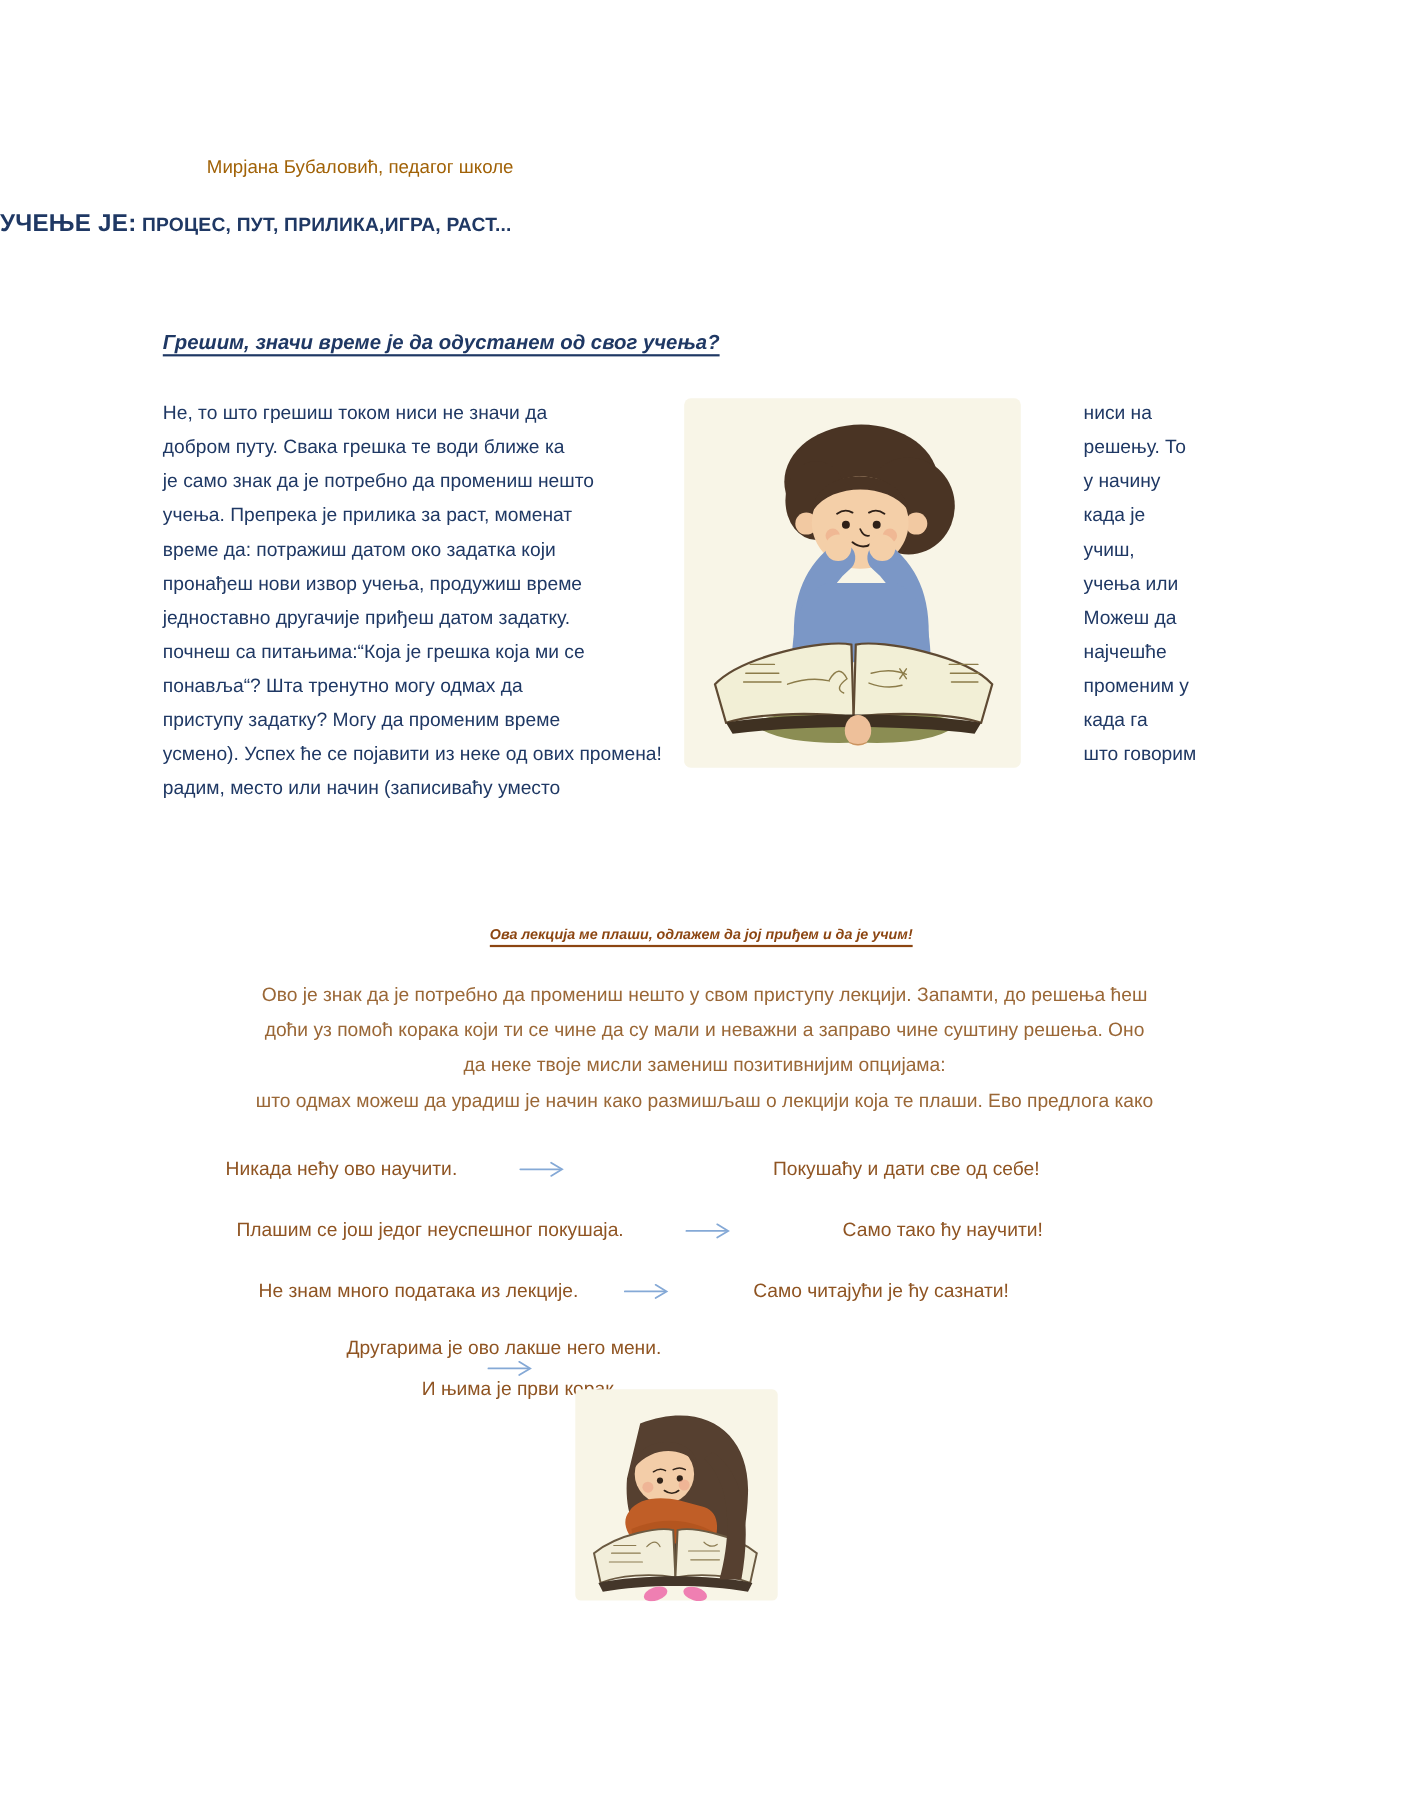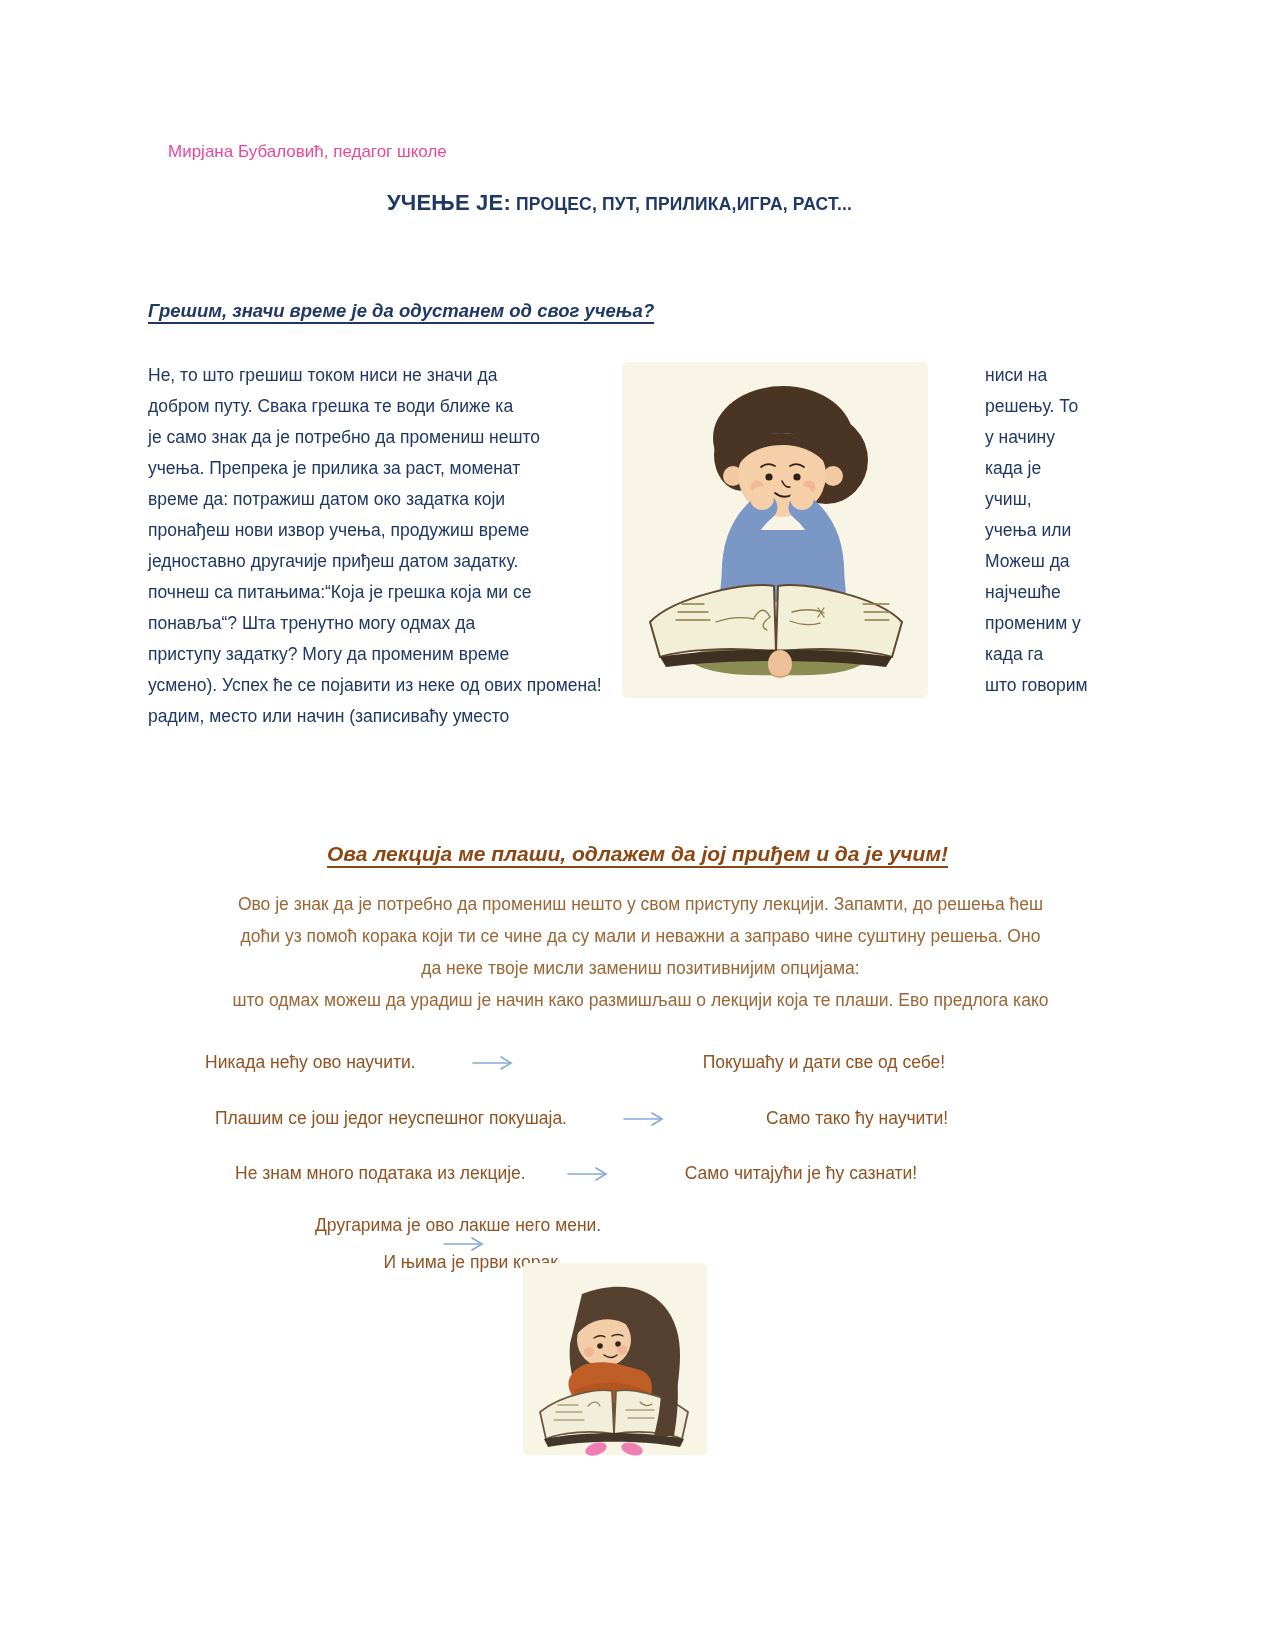--- a/index.html
+++ b/index.html
@@ -5,47 +5,47 @@
   html,body{margin:0;padding:0;background:#ffffff;}
   .page{
     position:relative;
     width:1275px;height:1650px;
     background:#ffffff;
     font-family:"Liberation Sans",sans-serif;
     color:#1f3864;
     overflow:hidden;
   }
   .author{
-    position:absolute;left:168px;top:142px;
-    font-size:17px;color:#ec4899;text-align:center;
+    position:absolute;left:188px;top:142px;
+    font-size:17px;color:#a16207;text-align:center;
   }
   .title{
     position:absolute;left:0;top:190px;width:1239px;
-    text-align:center;font-weight:bold;color:#1f3864;
+    font-weight:bold;color:#1f3864;
     letter-spacing:.2px;
   }
   .title-main{font-size:22px;}
   .title-rest{font-size:17.5px;}
   .h1{
     position:absolute;left:148px;top:300px;
     font-size:18.5px;font-weight:bold;font-style:italic;
     color:#1f3864;
     text-decoration:underline;text-underline-offset:5px;text-decoration-thickness:2px;
   }
   .bodywrap{
     position:absolute;left:148px;top:360px;
     display:flex;align-items:flex-start;
   }
   .colL{width:472px;font-size:17.5px;line-height:31px;}
   .colL .tline{white-space:nowrap;}
   .illu-boy{flex:0 0 310px;width:310px;height:340px;}
   .colR{width:160px;margin-left:55px;font-size:17.5px;line-height:31px;}
   .h2{
     position:absolute;left:0;top:842px;width:1275px;
-    text-align:center;font-size:21px;font-weight:bold;font-style:italic;
+    text-align:center;font-size:13px;font-weight:bold;font-style:italic;
     color:#8c4612;
   }
   .h2 span{text-decoration:underline;text-underline-offset:5px;text-decoration-thickness:2px;}
   .para{
     position:absolute;left:3px;top:888px;width:1275px;
     text-align:center;color:#9a6736;font-size:17.5px;line-height:32px;
   }
   .trow{
     position:absolute;display:flex;align-items:center;
     font-size:17.5px;color:#8f5422;white-space:nowrap;

